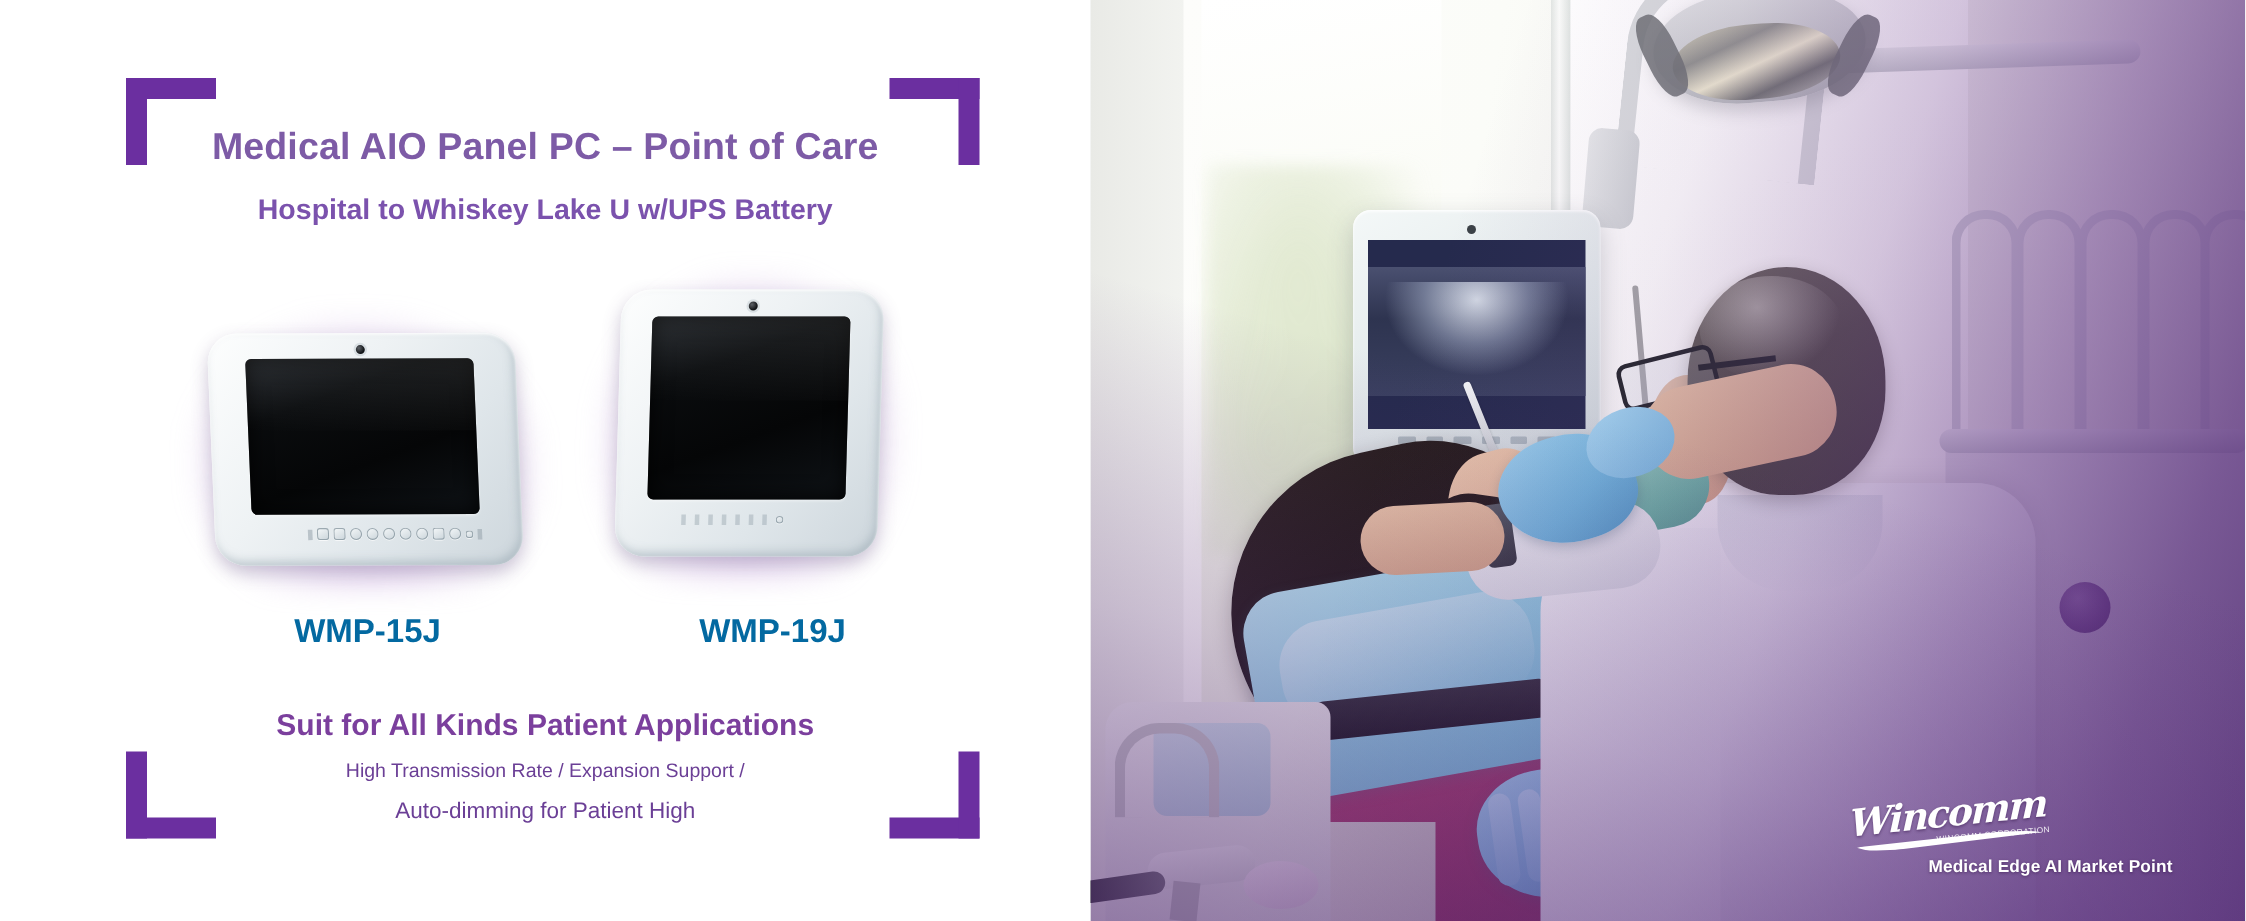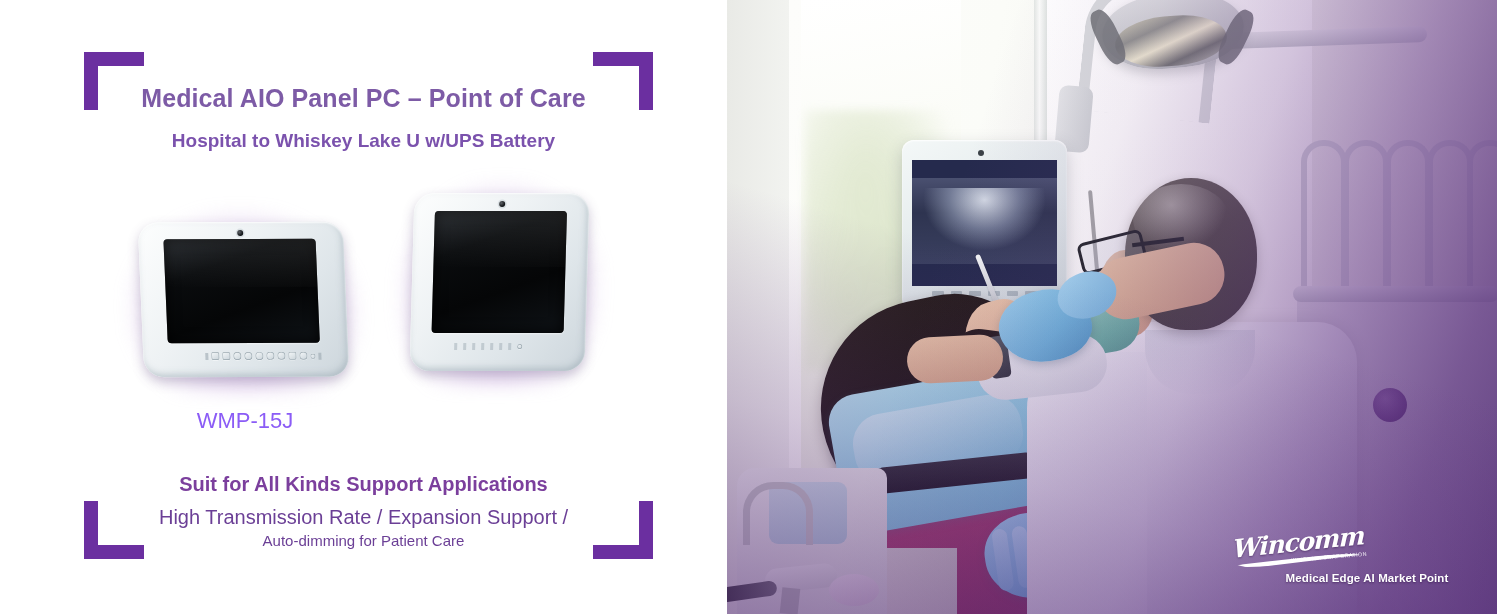--- a/index.html
+++ b/index.html
@@ -77,29 +77,29 @@
 
   
   .p19{left:412px;top:13px;width:175px;height:178px;
        transform:rotate(1.6deg) skewY(-1.6deg);}
   .p19 .screen{left:21px;top:18px;width:132px;height:122px;}
   .p19 .cam{left:85px;top:8px;}
   .p19 .btnrow{left:44px;top:150px;gap:6px;}
   .p19 .btnrow s{opacity:.8;}
 
   .modelrow{position:absolute;left:0;top:408px;width:727px;height:34px;}
-  .model{position:absolute;font-size:22px;font-weight:normal;color:#8b5cf6;}
+  .model{position:absolute;font-size:22px;font-weight:bold;color:#0369a1;}
   .model.m15{left:140px;width:210px;text-align:center;}
   .model.m19{left:410px;width:210px;text-align:center;}
 
   
   .tag-main{position:absolute;left:0;top:473px;width:727px;text-align:center;
             font-size:20px;font-weight:bold;color:#7b3f9d;}
   .tag-l1{position:absolute;left:0;top:506px;width:727px;text-align:center;
-          font-size:20px;color:#6b3f96;}
+          font-size:13px;color:#6b3f96;}
   .tag-l2{position:absolute;left:0;top:532px;width:727px;text-align:center;
           font-size:15px;color:#6b3f96;}
 
   
   .photo{position:absolute;left:727px;top:0;width:770px;height:614px;overflow:hidden;
          background:#eef0ef;}
   .photo > *{position:absolute;}
 
   
   .wall-left{left:0;top:0;width:70px;height:614px;
@@ -388,25 +388,26 @@
           <s></s>
           <s></s>
           <b class="rnd sm"></b>
         </div>
       </div>
 
     </div>
 
     <div class="modelrow">
       <div class="model m15">WMP-15J</div>
-    </div>
-
-    <div class="tag-main">Suit for All Kinds Support Applications</div>
+      <div class="model m19">WMP-19J</div>
+    </div>
+
+    <div class="tag-main">Suit for All Kinds Patient Applications</div>
     <div class="tag-l1">High Transmission Rate / Expansion Support /</div>
-    <div class="tag-l2">Auto-dimming for Patient Care</div>
+    <div class="tag-l2">Auto-dimming for Patient High</div>
   </div>
 
   <div class="photo">
 
     <div class="wall-left"></div>
     <div class="win-frame"></div>
     <div class="win-glass"></div>
     <div class="foliage"></div>
     <div class="mullion"></div>
     <div class="win-right"></div>

